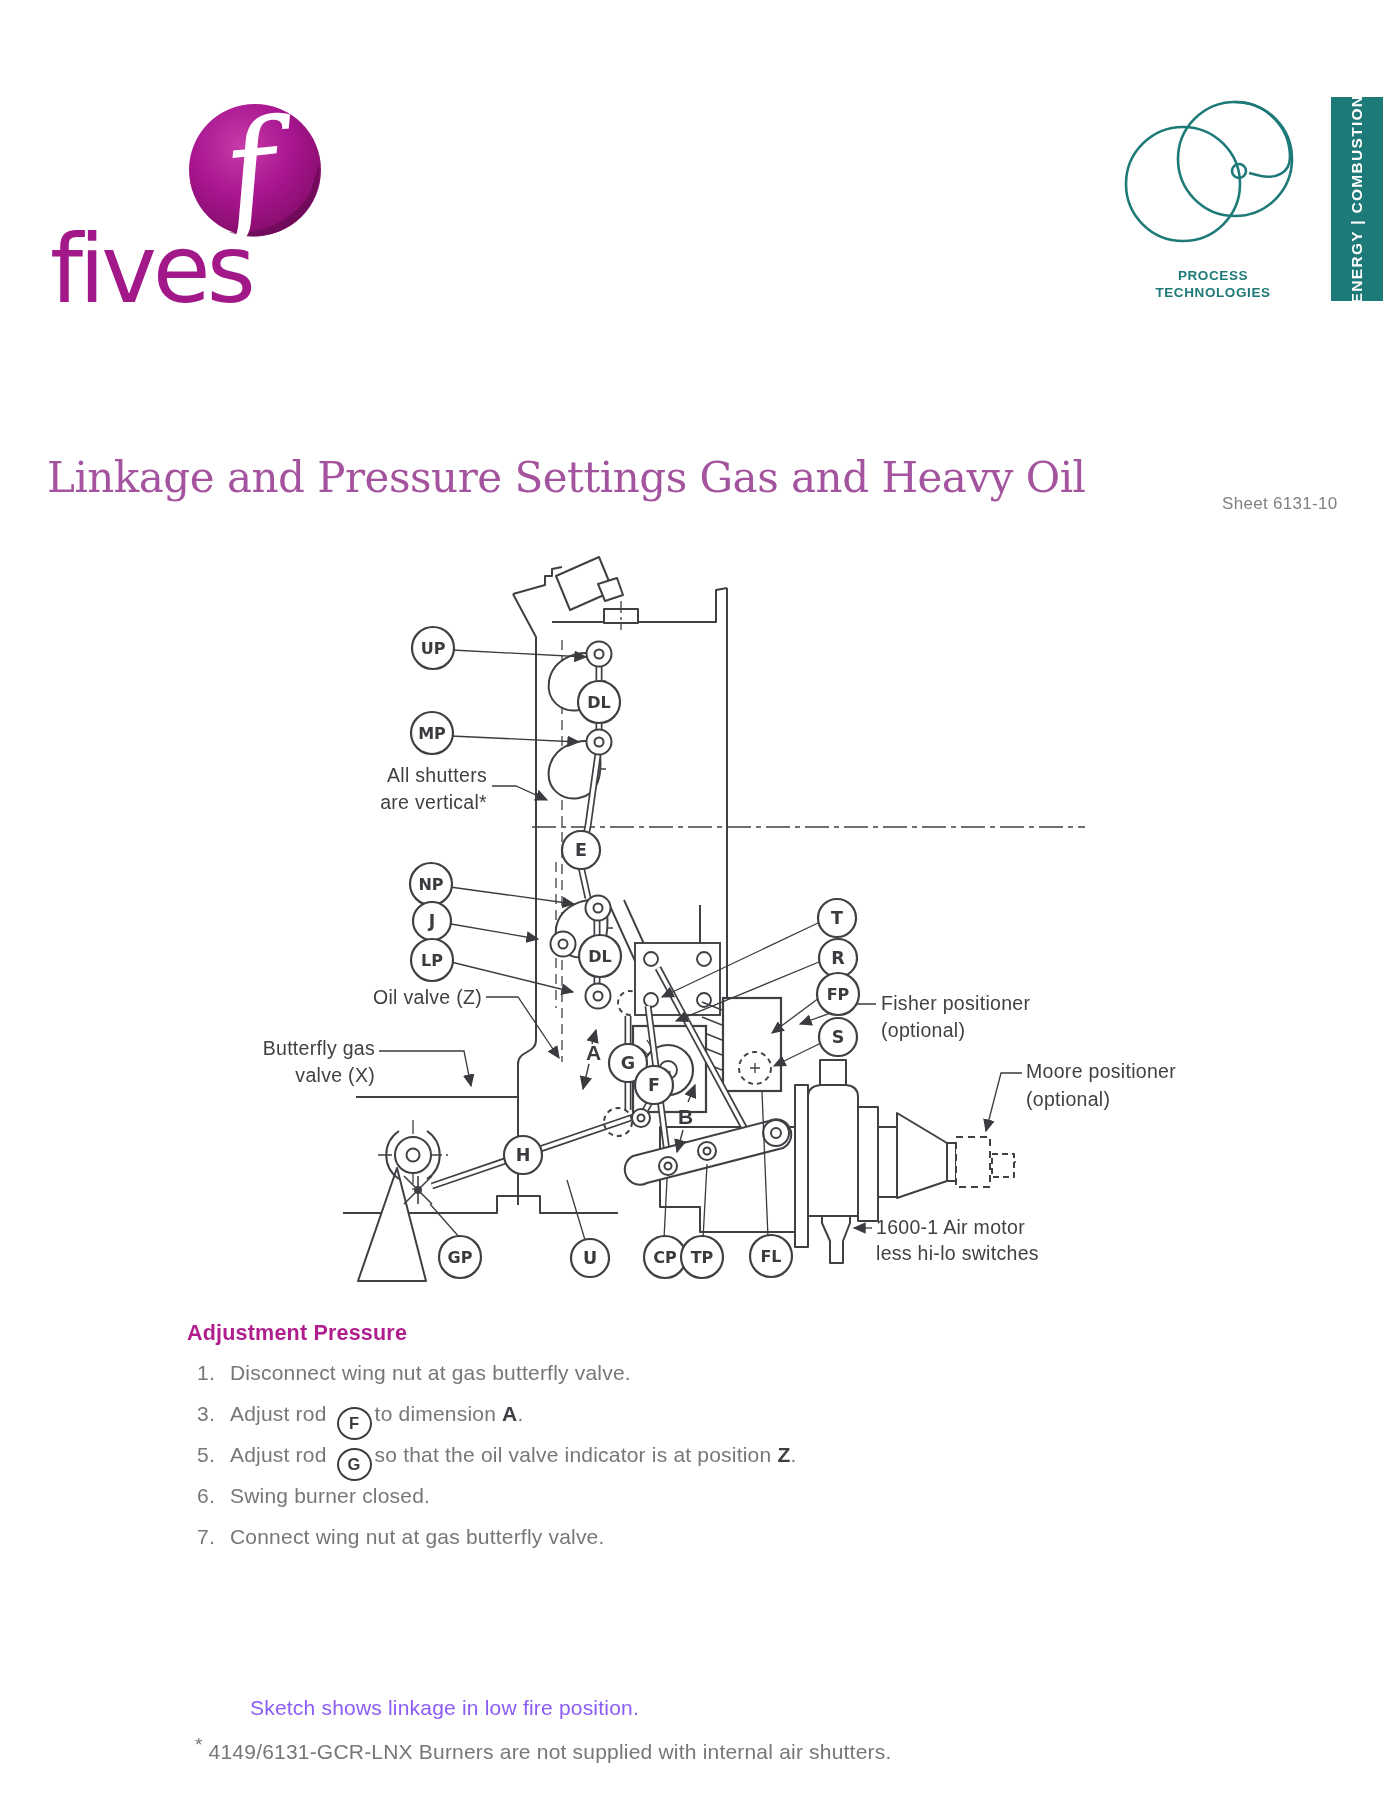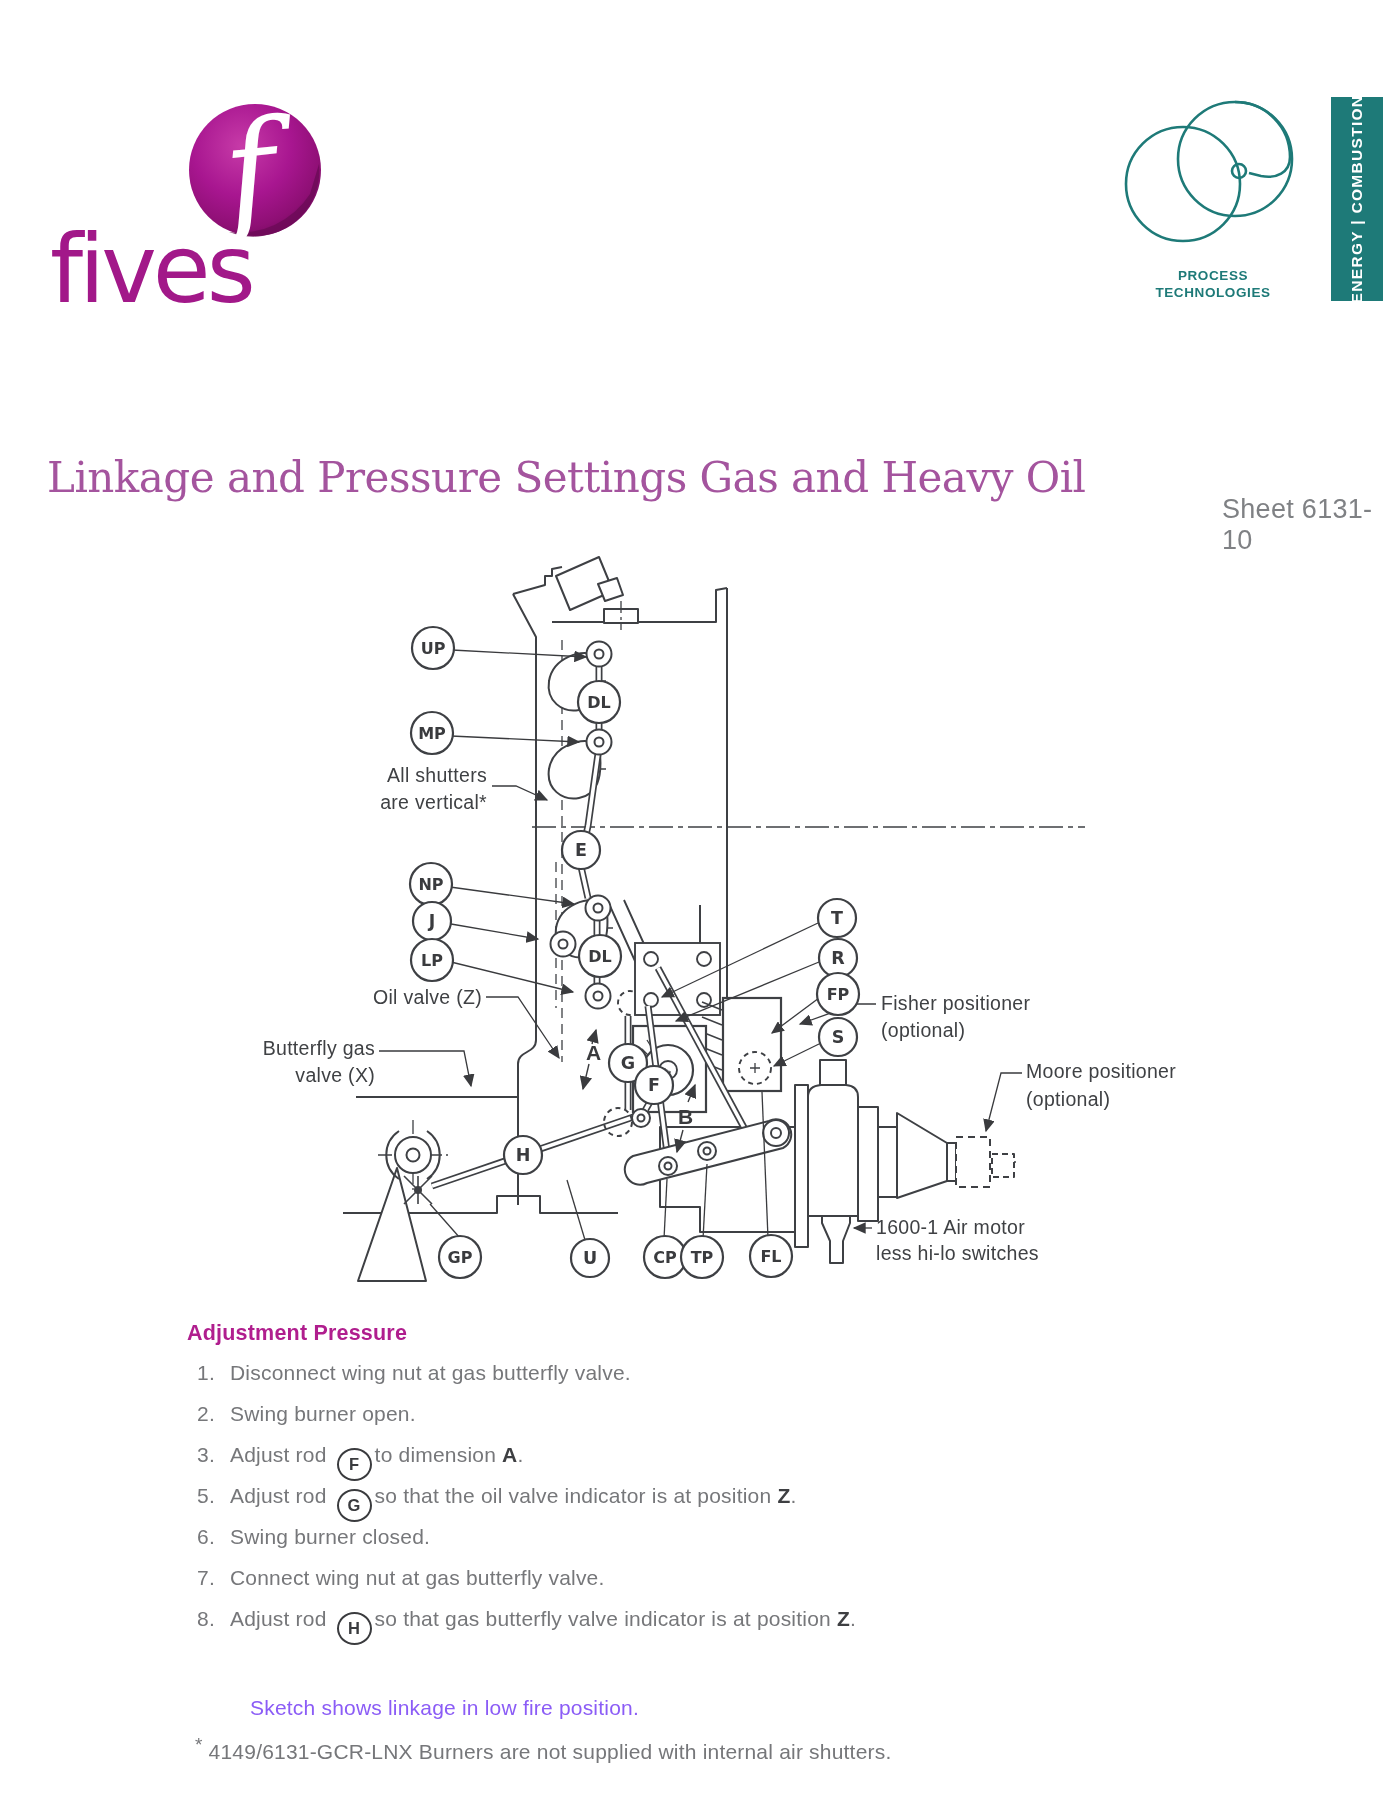--- a/index.html
+++ b/index.html
@@ -8,21 +8,21 @@
   
   .fives-logo{position:absolute;left:48px;top:82px;}
   .pt-logo{position:absolute;left:1070px;top:88px;}
   .side-banner{position:absolute;left:1331px;top:97px;width:52px;height:204px;
       display:flex;align-items:center;justify-content:center;}
   .side-banner span{transform:rotate(-90deg);white-space:nowrap;color:#fff;
       font-size:15.5px;font-weight:bold;letter-spacing:1.3px;}
   
   .doc-title{position:absolute;left:47px;top:424px;font-family:"DejaVu Serif",serif;
       font-size:42px;font-weight:400;letter-spacing:-0.5px;white-space:nowrap;}
-  .sheet-no{position:absolute;left:1222px;top:494px;font-size:27px;color:#7F8184;letter-spacing:0.3px;}
+  .sheet-no{position:absolute;left:1222px;top:494px;font-size:17px;color:#7F8184;letter-spacing:0.3px;}
   .doc-subtitle{position:absolute;left:450px;top:514px;width:482px;text-align:center;
       font-family:"DejaVu Serif",serif;font-weight:bold;font-size:25px;letter-spacing:0.5px;}
   
   .diagram{position:absolute;left:240px;top:545px;}
   
   .seq-heading{position:absolute;left:187px;top:1321px;font-size:21.5px;font-weight:bold;letter-spacing:0.2px;}
   .seq-list{position:absolute;left:185px;top:1352px;margin:0;padding:0;list-style:none;}
   .seq-list li{height:41px;line-height:41px;white-space:nowrap;font-size:21px;color:#76777A;letter-spacing:0.2px;}
   .seq-num{display:inline-block;width:30px;text-align:right;margin-right:15px;}
   .seq-bold{font-weight:bold;color:#3E3F42;}
@@ -333,26 +333,24 @@
       </g>
     <g id="svg-dims">
         <text x="586" y="1060" font-size="21" font-weight="bold" fill="#3A3B3E" font-family="Liberation Sans, sans-serif">A</text>
         <text x="678" y="1124" font-size="21" font-weight="bold" fill="#3A3B3E" font-family="Liberation Sans, sans-serif">B</text>
       </g>
   </svg>
 
   <div class="seq-heading" style="color:#B01E8E;">Adjustment Pressure</div>
   <ol class="seq-list" id="seq-list">
       <li><span class="seq-num">1.</span>Disconnect wing nut at gas butterfly valve.</li>
-      <li><span class="seq-num">2.</span>Swing burner open.</li>
       <li><span class="seq-num">3.</span>Adjust rod <span class="circ">F</span>to dimension <span class="seq-bold">A</span>.</li>
       <li><span class="seq-num">5.</span>Adjust rod <span class="circ">G</span>so that the oil valve indicator is at position <span class="seq-bold">Z</span>.</li>
       <li><span class="seq-num">6.</span>Swing burner closed.</li>
       <li><span class="seq-num">7.</span>Connect wing nut at gas butterfly valve.</li>
-      <li><span class="seq-num">8.</span>Adjust rod <span class="circ">H</span>so that gas butterfly valve indicator is at position <span class="seq-bold">Z</span>.</li>
     </ol>
 
   <div class="note-line">Sketch shows linkage in low fire position.</div>
   <div class="footnote">
     <span class="star">*</span><span>4149/6131-GCR-LNX Burners are not supplied with internal air shutters.</span>
   </div>
 
 </div>
 
 </body></html>

